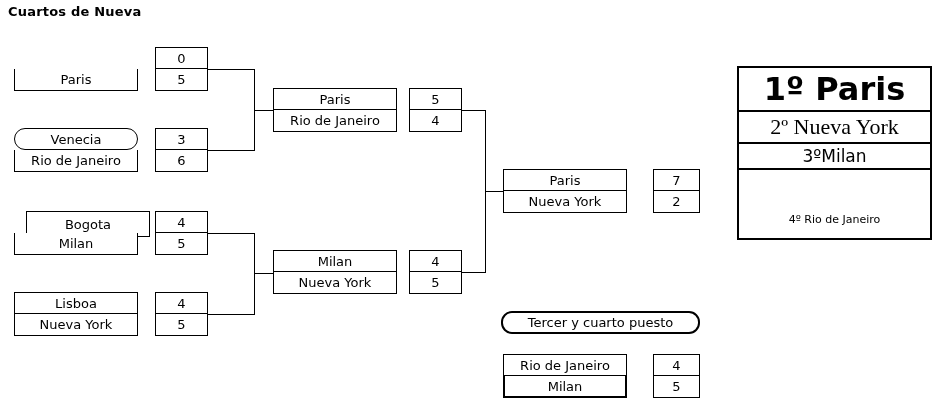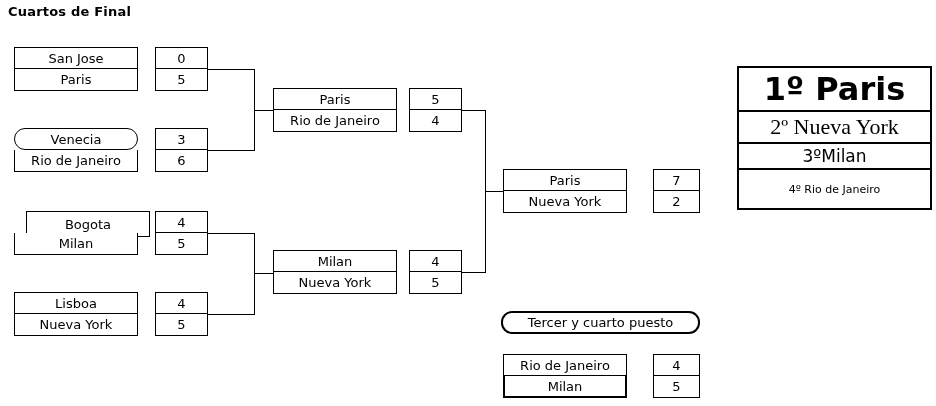--- a/index.html
+++ b/index.html
@@ -103,30 +103,30 @@
     font-size: 22px;
     font-family: Liberation Serif, serif;
   }
   .rank-3 {
     height: 26px;
     font-size: 17px;
   }
   .rank-4 {
     height: 38px;
     font-size: 11px;
+    margin-top: 30px;
   }
 </style>
 </head>
 <body>
 
 <div id="root">
 
-  <div class="title">Cuartos de Final</div>
+  <div class="title">Cuartos de Nueva</div>
 
-  <div class="cell" style="left:14px; top:47px; width:124px; height:22px;">San Jose</div>
   <div class="cell below" style="left:14px; top:69px; width:124px; height:22px;">Paris</div>
   <div class="cell score" style="left:155px; top:47px; width:53px; height:22px;">0</div>
   <div class="cell score below" style="left:155px; top:69px; width:53px; height:22px;">5</div>
 
   <div class="cell" style="left:14px; top:128px; width:124px; height:22px;border-radius:11px;">Venecia</div>
   <div class="cell below" style="left:14px; top:150px; width:124px; height:22px;">Rio de Janeiro</div>
   <div class="cell score" style="left:155px; top:128px; width:53px; height:22px;">3</div>
   <div class="cell score below" style="left:155px; top:150px; width:53px; height:22px;">6</div>
 
   <div class="cell" style="left:26px; top:211px; width:124px; height:26px;">Bogota</div>

